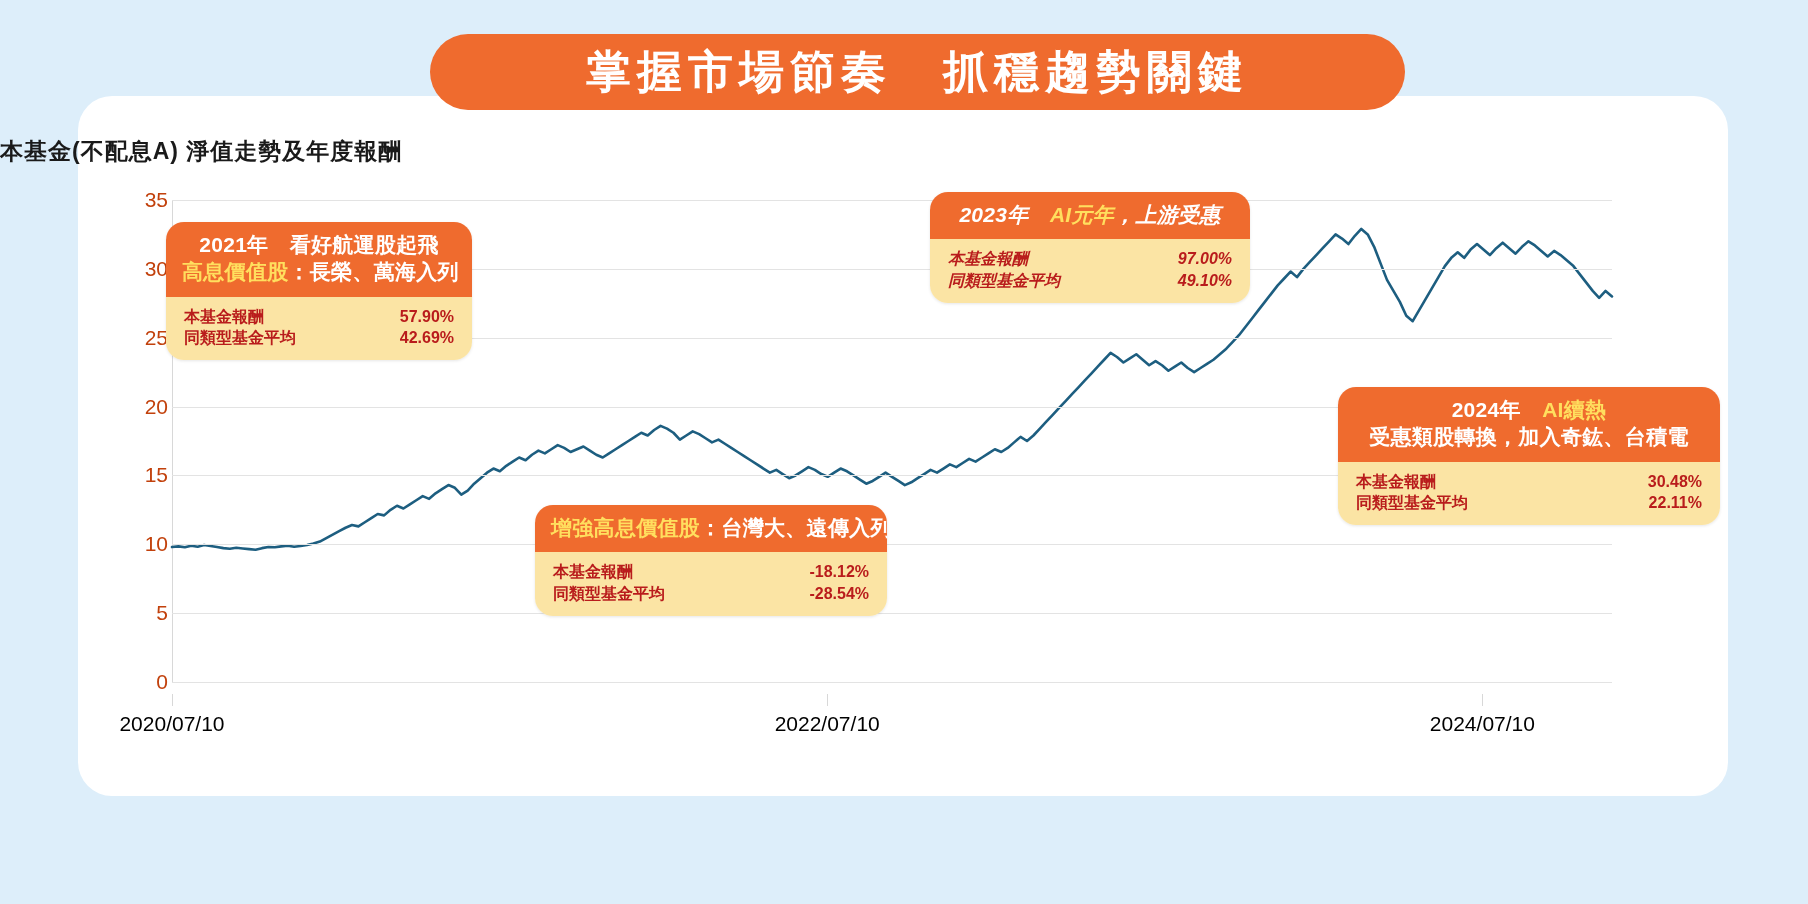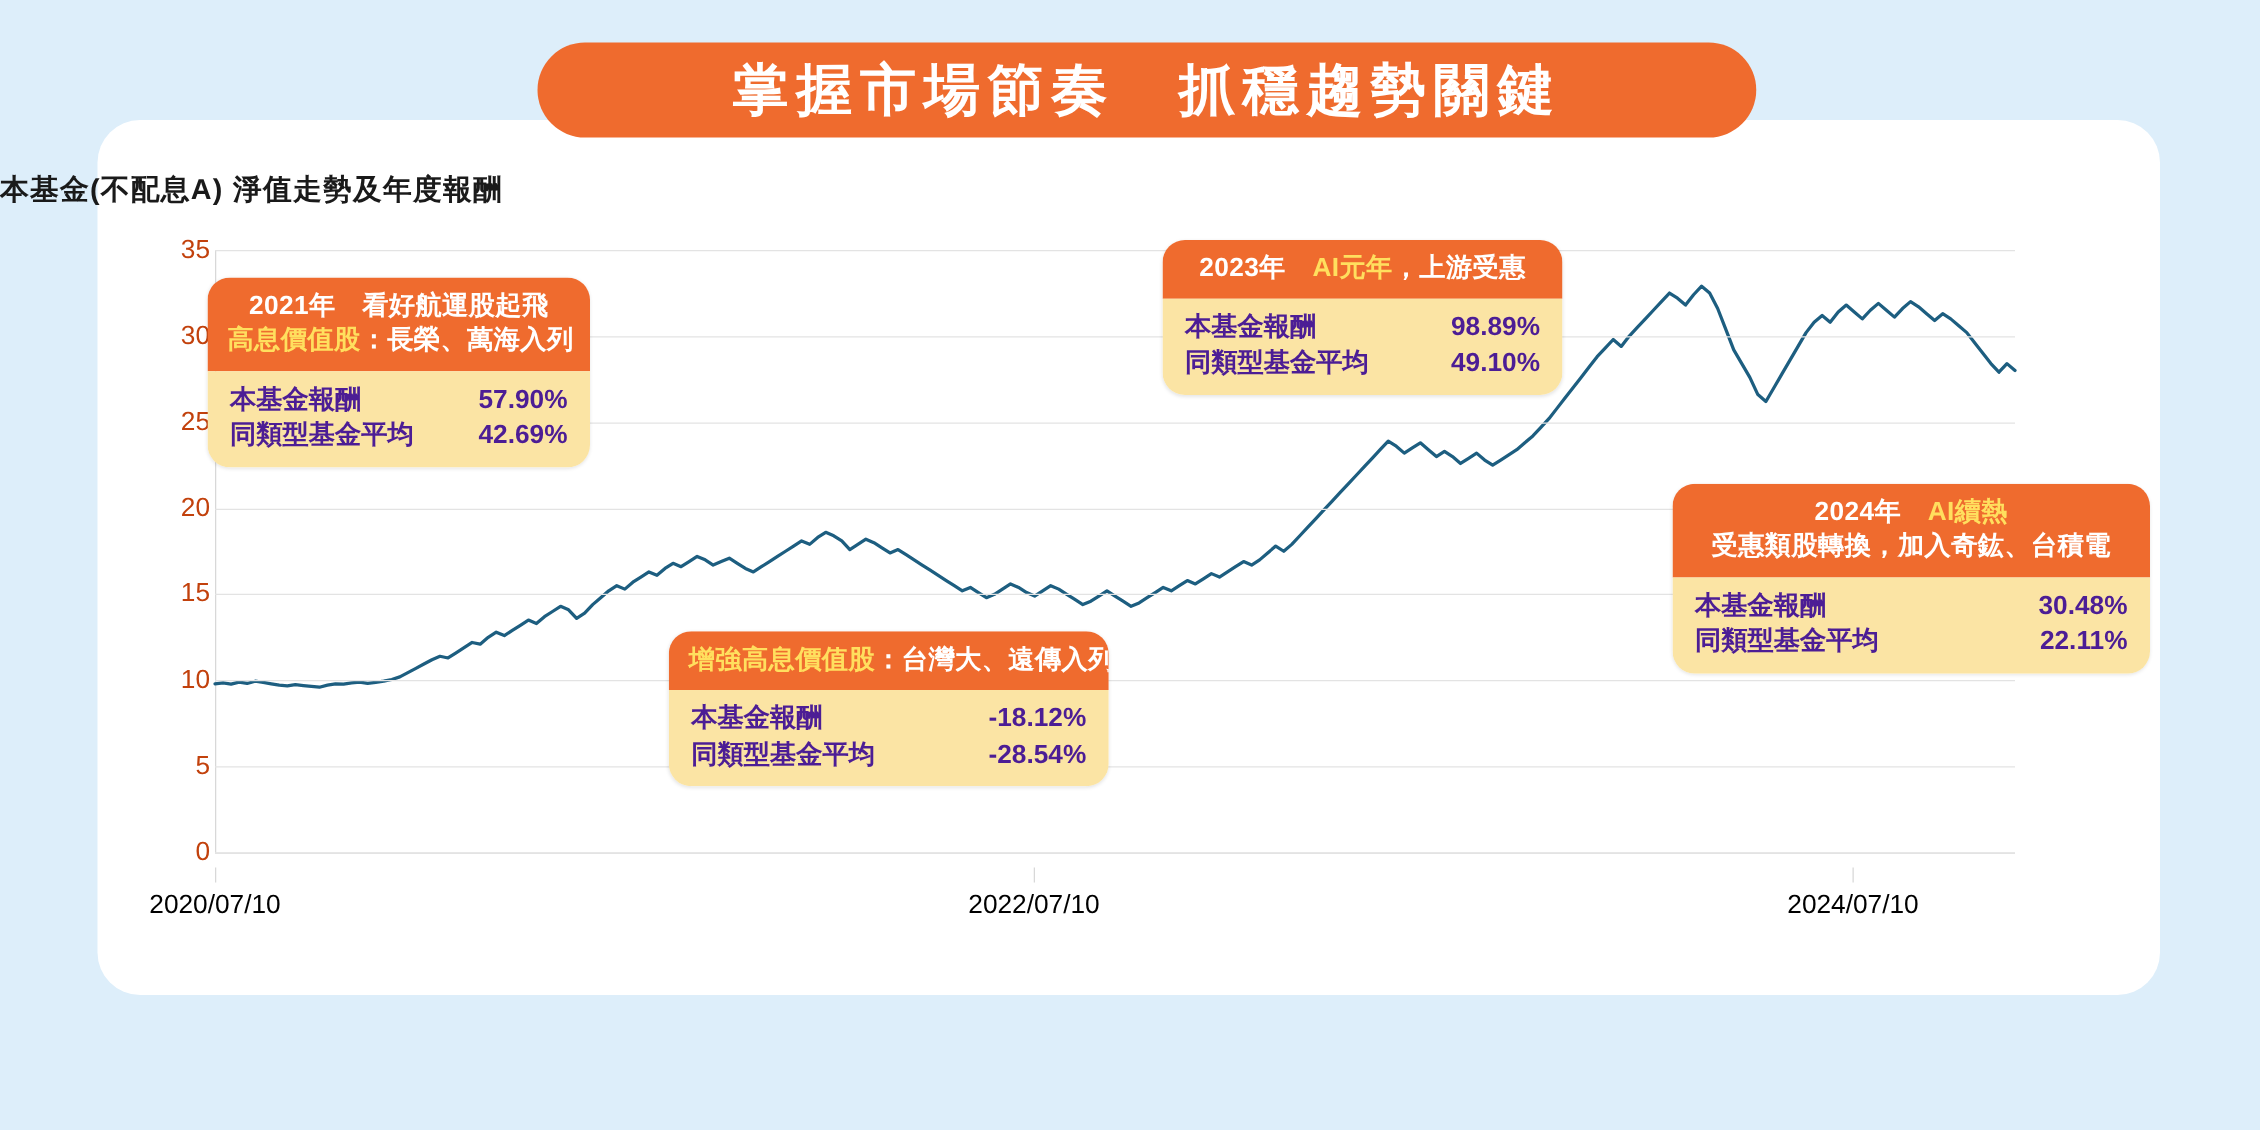--- a/index.html
+++ b/index.html
@@ -108,38 +108,38 @@
     font-size: 21px;
     font-weight: bold;
     line-height: 1.30;
     letter-spacing: .3px;
     white-space: nowrap;
   }
   .callout .head .hl { color: #ffdf5e; }
   .callout .body {
     background: #fbe4a4;
     padding: 9px 18px 11px;
-    color: #4c1d95;
-    font-size: 21px;
+    color: #b91c1c;
+    font-size: 16px;
     font-weight: bold;
   }
   .callout .row {
     display: flex;
     justify-content: space-between;
     align-items: baseline;
     line-height: 1.36;
     white-space: nowrap;
   }
   .callout .row .lbl { padding-right: 22px; }
   .callout .row .val { }
 
   
   #callout-2021 { left: 166px; top: 222px; width: 306px; }
   #callout-2022 { left: 535px; top: 505px; width: 352px; }
-  #callout-2023 { left: 930px; top: 192px; width: 320px; }
+  #callout-2023 { left: 930px; top: 192px; width: 320px; font-style: italic; }
   #callout-2024 { left: 1338px; top: 387px; width: 382px; }
 </style>
 </head>
 <body>
 
 <div id="root">
 
   <div class="card"></div>
 
   <div class="title-pill">
@@ -217,21 +217,21 @@
     </div>
   </div>
 
   <div class="callout" id="callout-2023">
     <div class="head">
       <div><span>2023年　</span><span class="hl">AI元年</span><span>，上游受惠</span></div>
     </div>
     <div class="body">
       <div class="row">
         <span class="lbl">本基金報酬</span>
-        <span class="val">98.89%</span>
+        <span class="val">97.00%</span>
       </div>
       <div class="row">
         <span class="lbl">同類型基金平均</span>
         <span class="val">49.10%</span>
       </div>
     </div>
   </div>
 
   <div class="callout" id="callout-2024">
     <div class="head">

